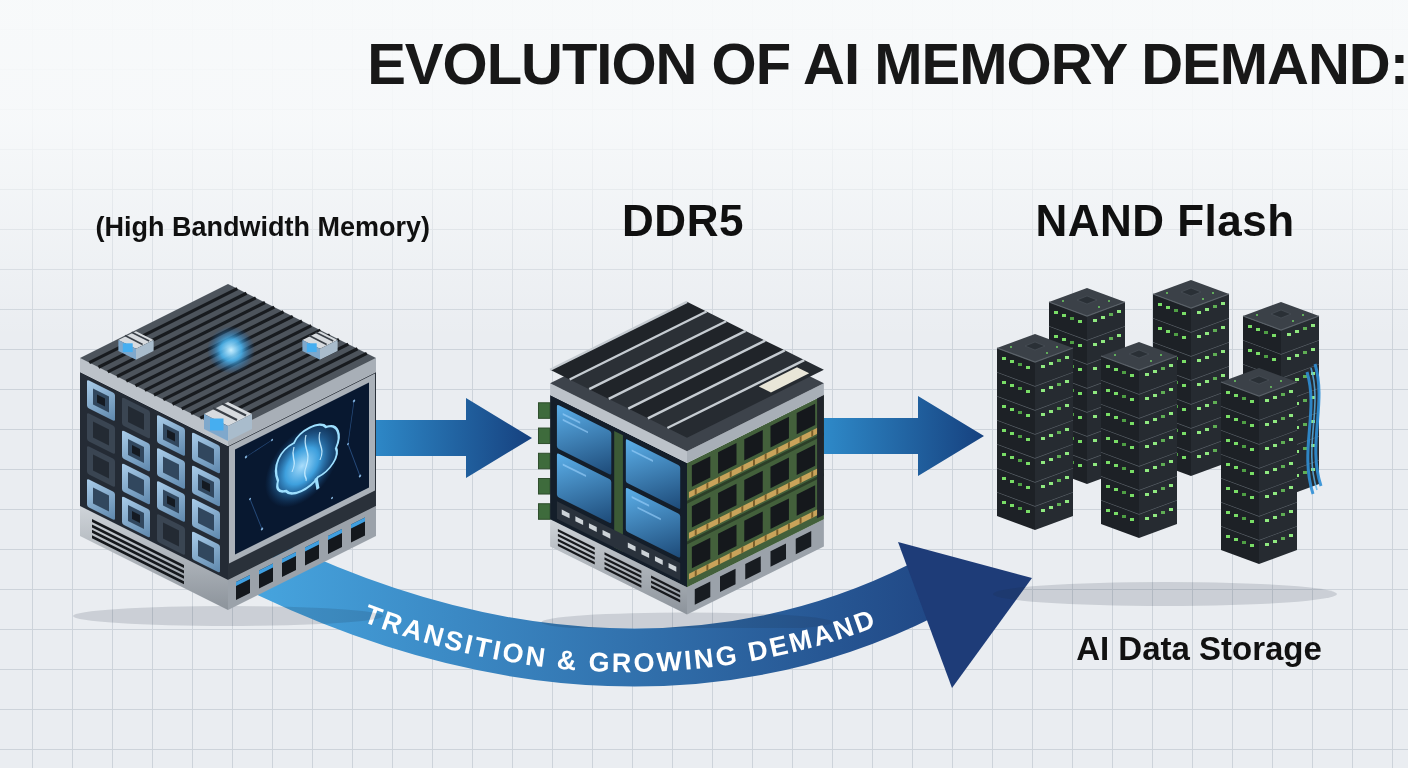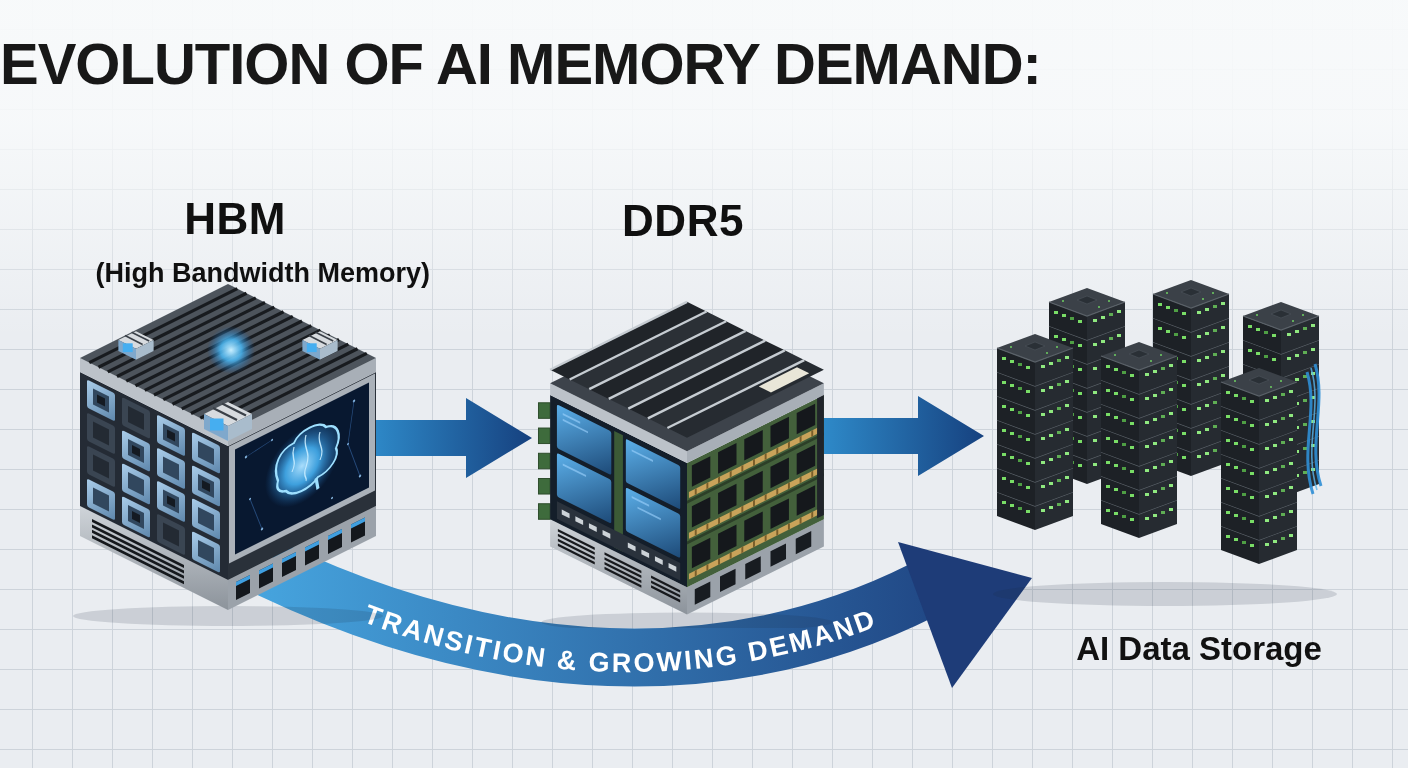--- a/index.html
+++ b/index.html
@@ -19,21 +19,21 @@
   
   .stage::after {
     content:""; position:absolute; inset:0; z-index:1; pointer-events:none;
     background:linear-gradient(180deg,
       rgba(248,250,251,.96) 0%, rgba(248,250,251,.88) 16%,
       rgba(248,250,251,.45) 30%, rgba(248,250,251,0) 44%);
   }
 
   .title {
     position:absolute; top:34px; left:0; width:1408px; z-index:4;
-    text-align:left; color:#181818; font-weight:bold;
+    text-align:right; color:#181818; font-weight:bold;
     font-size:58px; line-height:1.04; letter-spacing:-1px;
   }
 
   .stage-label { position:absolute; z-index:4; text-align:center; color:#101010; font-weight:bold; }
   .lbl-hbm   { top:196px; left:40px;  width:390px; }
   .lbl-ddr5  { top:198px; left:568px; width:230px; }
   .lbl-nand  { top:198px; left:975px; width:380px; }
   .lbl-main  { font-size:44px; line-height:1.05; letter-spacing:0.5px; }
   .lbl-sub   { font-size:27px; line-height:1.15; margin-top:16px; letter-spacing:0px;text-align:right; }
 
@@ -54,25 +54,27 @@
 </head>
 <body>
 
 <div class="stage">
 
   <div class="title">
     <div>EVOLUTION OF AI MEMORY DEMAND:</div>
   </div>
 
   <div class="stage-label lbl-hbm">
-    <div class="lbl-main">HBM</div>
     <div class="lbl-sub">(High Bandwidth Memory)</div>
   </div>
   <div class="stage-label lbl-ddr5">
     <div class="lbl-main">DDR5</div>
+  </div>
+  <div class="stage-label lbl-nand">
+    <div class="lbl-main">NAND Flash</div>
   </div>
 
   <svg class="curve-arrow" width="790" height="210" viewBox="0 0 790 210">
     <defs>
       <linearGradient id="cgrad" gradientUnits="userSpaceOnUse" x1="0" y1="0" x2="780" y2="0">
         <stop offset="0" stop-color="#46a4de"></stop>
           <stop offset="1" stop-color="#1b3a78"></stop>
       </linearGradient>
       <path id="tp" d="M 36 64 C 250 168, 480 172, 688 68" fill="none"></path>
     </defs>

